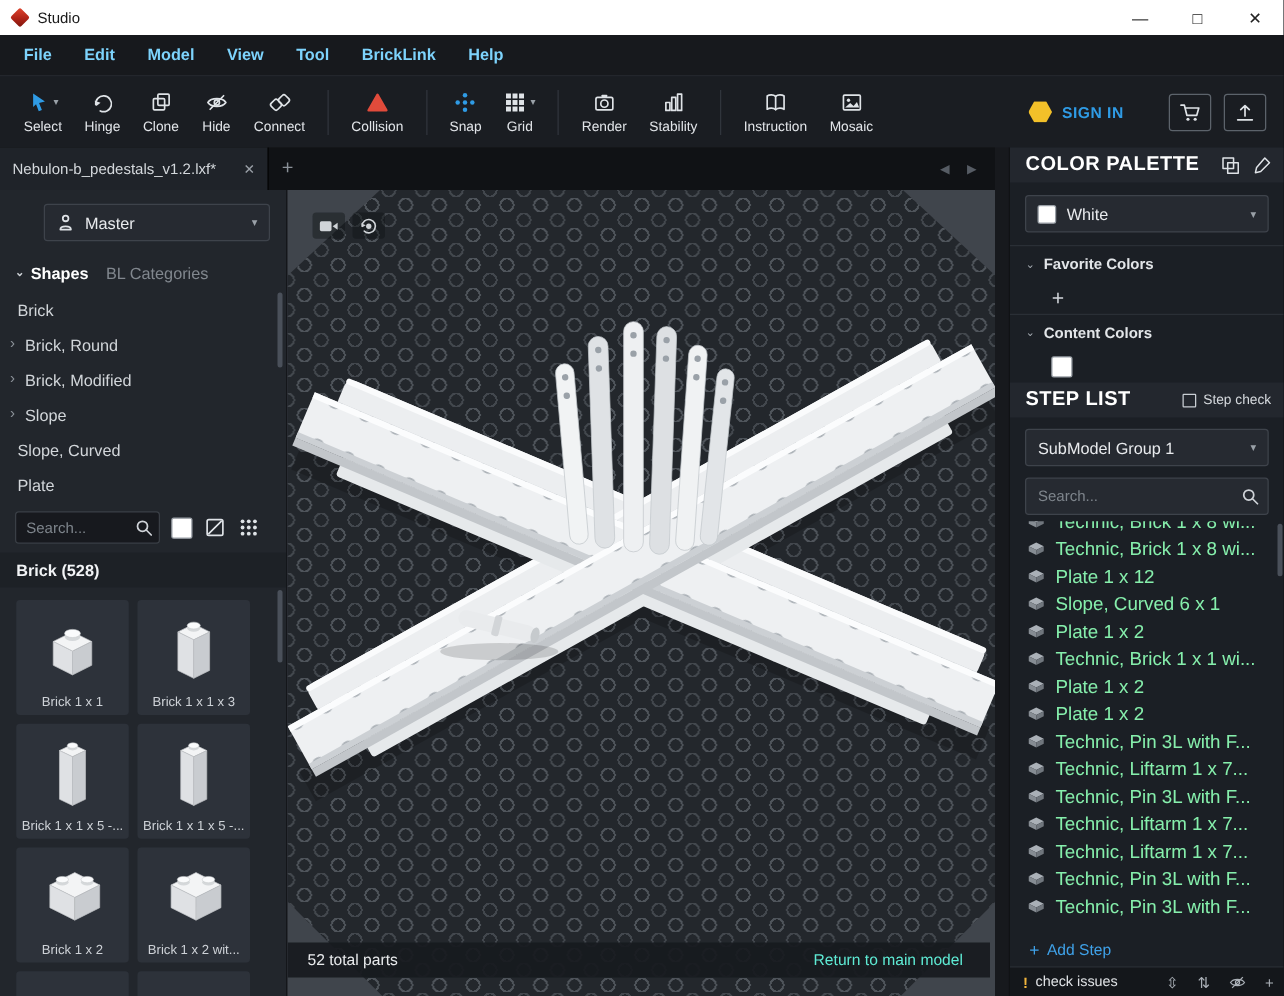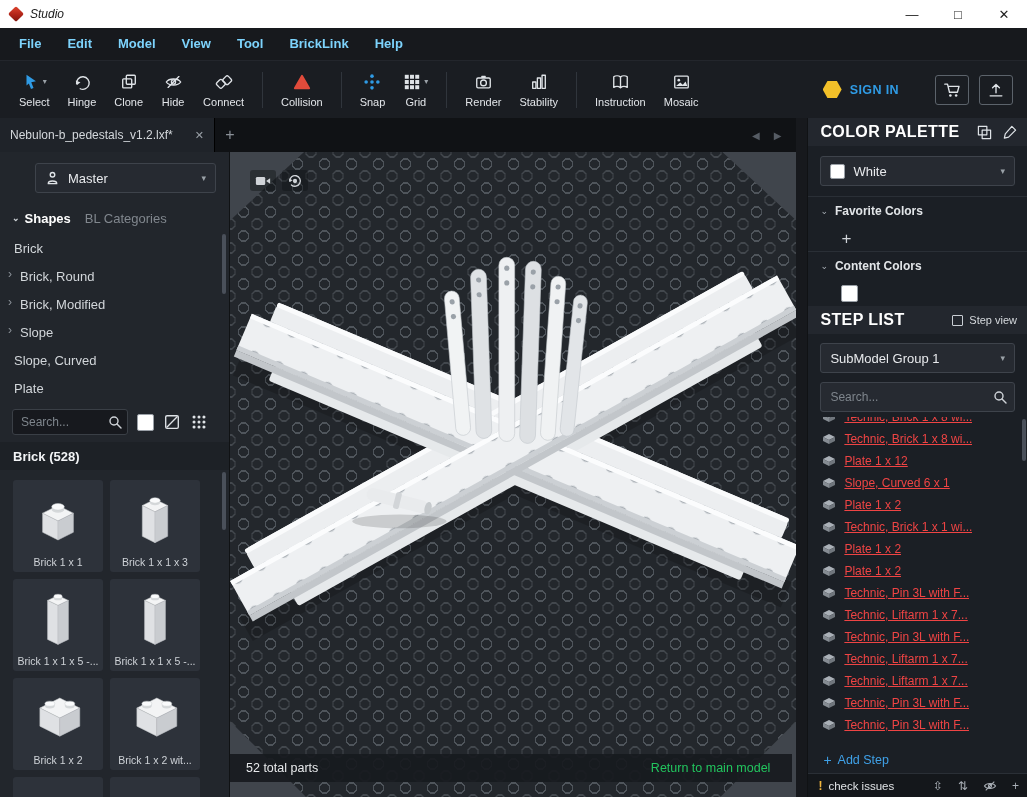--- a/index.html
+++ b/index.html
@@ -2,21 +2,21 @@
 <html><head>
 <meta charset="utf-8">
 <style>
   html,body{margin:0;padding:0;background:#0c0e11;}
   *{box-sizing:border-box;font-family:"Liberation Sans",sans-serif;}
   .app{position:relative;width:1027px;height:797px;overflow:hidden;background:#17191d;color:#e8eaed;}
 
   
   .titlebar{height:28px;background:#ffffff;color:#111;display:flex;align-items:center;}
   .logo{width:14px;height:14px;margin:0 7px 0 9px;background:linear-gradient(135deg,#e0452f 0%,#b02418 55%,#7d150d 100%);transform:rotate(45deg) scale(.8);border-radius:2px;}
-  .win-title{font-size:12px;color:#1a1a1a;font-style:italic;}
+  .win-title{font-size:12px;color:#1a1a1a;}
   .win-controls{margin-left:auto;display:flex;height:100%;}
   .win-btn{width:46px;display:flex;align-items:center;justify-content:center;font-size:13px;color:#222;cursor:default;}
 
   
   .menubar{height:32px;background:#17191d;display:flex;align-items:center;padding-left:6px;}
   .menu-item{padding:0 13px;font-size:13px;font-weight:700;color:#7dd3fc;line-height:32px;}
 
   
   .toolbar{height:58px;background:#1a1d22;border-top:1px solid #23262c;display:flex;align-items:center;padding:0 10px;}
   .tbtn{display:flex;flex-direction:column;align-items:center;justify-content:center;gap:4px;padding:0 9px;min-width:42px;height:52px;}
@@ -79,21 +79,21 @@
     background-image:
       radial-gradient(circle,rgba(0,0,0,0) 4.5px,rgba(140,147,155,.42) 4.5px,rgba(140,147,155,.42) 6px,rgba(0,0,0,0) 6px),
       radial-gradient(circle,rgba(0,0,0,0) 4.5px,rgba(140,147,155,.30) 4.5px,rgba(140,147,155,.30) 6px,rgba(0,0,0,0) 6px);
     background-size:27px 24px,27px 24px;background-position:0 0,13.5px 12px;
     clip-path:polygon(50% -30%,146% 48%,50% 132%,-46% 48%);}
   .scene{position:absolute;inset:0;width:100%;height:100%;}
   .vp-tools{position:absolute;top:18px;left:20px;display:flex;gap:6px;}
   .vp-tool{width:26px;height:21px;background:rgba(16,19,23,.45);border-radius:3px;display:flex;align-items:center;justify-content:center;}
   .vp-bottombar{position:absolute;left:0;right:4px;bottom:15px;height:28px;background:rgba(23,26,30,.92);display:flex;align-items:center;padding:0 22px 0 16px;text-align:center;}
   .vp-status{font-size:12.5px;color:#e8eaec;}
-  .vp-link{margin-left:auto;font-size:12.5px;color:#22c55e;}
+  .vp-link{margin-left:auto;font-size:12.5px;color:#5eead4;}
 
   
   .right-panel{width:222px;background:#1b1f25;display:flex;flex-direction:column;border-left:1px solid #101214;position:relative;}
   .rp-header{height:28px;background:#23272e;display:flex;align-items:center;padding:0 10px 0 12px;}
   .rp-header .hd{font-size:16px;font-weight:700;letter-spacing:.4px;color:#fff;flex:1;}
   .rp-hicons{display:flex;gap:10px;align-items:center;}
   .rp-pad{padding:10px 12px;}
   .rp-divider{height:1px;background:#2a2f36;}
   .collapse-row{height:28px;display:flex;align-items:center;gap:7px;padding-left:12px;font-size:12px;font-weight:700;color:#e2e5e8;}
   .collapse-row .cv{font-size:9px;color:#aab0b7;font-weight:400;}
@@ -105,21 +105,21 @@
   .step-body{padding:9px 12px 0 12px;}
   .step-body .dropdown{margin-bottom:9px;}
   .rp-search{position:relative;height:30px;margin-bottom:5px;}
   .rp-search input{width:100%;height:100%;background:#262a31;border:1px solid #3e434b;border-radius:3px;color:#d7dadd;font-size:12px;padding:0 26px 0 9px;outline:none;}
   .rp-search input::placeholder{color:#7e858c;}
   .rp-search svg{position:absolute;right:7px;top:7px;}
   .step-list{flex:1;overflow:hidden;padding:0 4px 0 14px;position:relative;}
   .step-item{height:22px;display:flex;align-items:center;gap:8px;}
   .step-item:first-child{margin-top:-11px;}
   .step-item svg{flex:0 0 14px;}
-  .step-label{font-size:12px;color:#ef4444;white-space:nowrap;overflow:hidden;text-decoration:underline;}
+  .step-label{font-size:15px;color:#86efac;white-space:nowrap;overflow:hidden;}
   .add-step{height:26px;display:flex;align-items:center;gap:6px;padding-left:15px;color:#3fa1e8;font-size:12.5px;}
   .add-step .pl{font-size:14px;}
   .rp-footer{height:24px;background:#14171b;border-top:1px solid #2a2f36;display:flex;align-items:center;padding:0 8px 0 10px;gap:6px;}
   .warn{color:#f1b53d;font-weight:700;font-size:12px;}
   .rp-footer .txt{font-size:11.5px;color:#e0e3e6;flex:1;}
   .foot-ic{color:#aab0b7;font-size:12px;display:flex;align-items:center;margin-left:9px;}
 
   .icon-stroke{stroke:#dfe3e7;fill:none;stroke-width:1.5;stroke-linecap:round;stroke-linejoin:round;}
 </style>
 </head>
@@ -600,21 +600,21 @@
         <span class="cv">⌄</span>
         <span>Content Colors</span>
       </div>
       <div class="sub-row">
           <span class="swatch"></span>
         </div>
       <div class="rp-header">
         <span class="hd">STEP LIST</span>
         <span class="stepview">
           <span class="checkbox"></span>
-          <span class="lbl">Step view</span>
+          <span class="lbl">Step check</span>
         </span>
       </div>
       <div class="step-body">
         <div class="dropdown">
           <span class="dd-label">SubModel Group 1</span>
           <span class="dd-caret">▾</span>
         </div>
         <div class="rp-search">
           <input placeholder="Search..." style="">
           <svg width="16" height="16">

